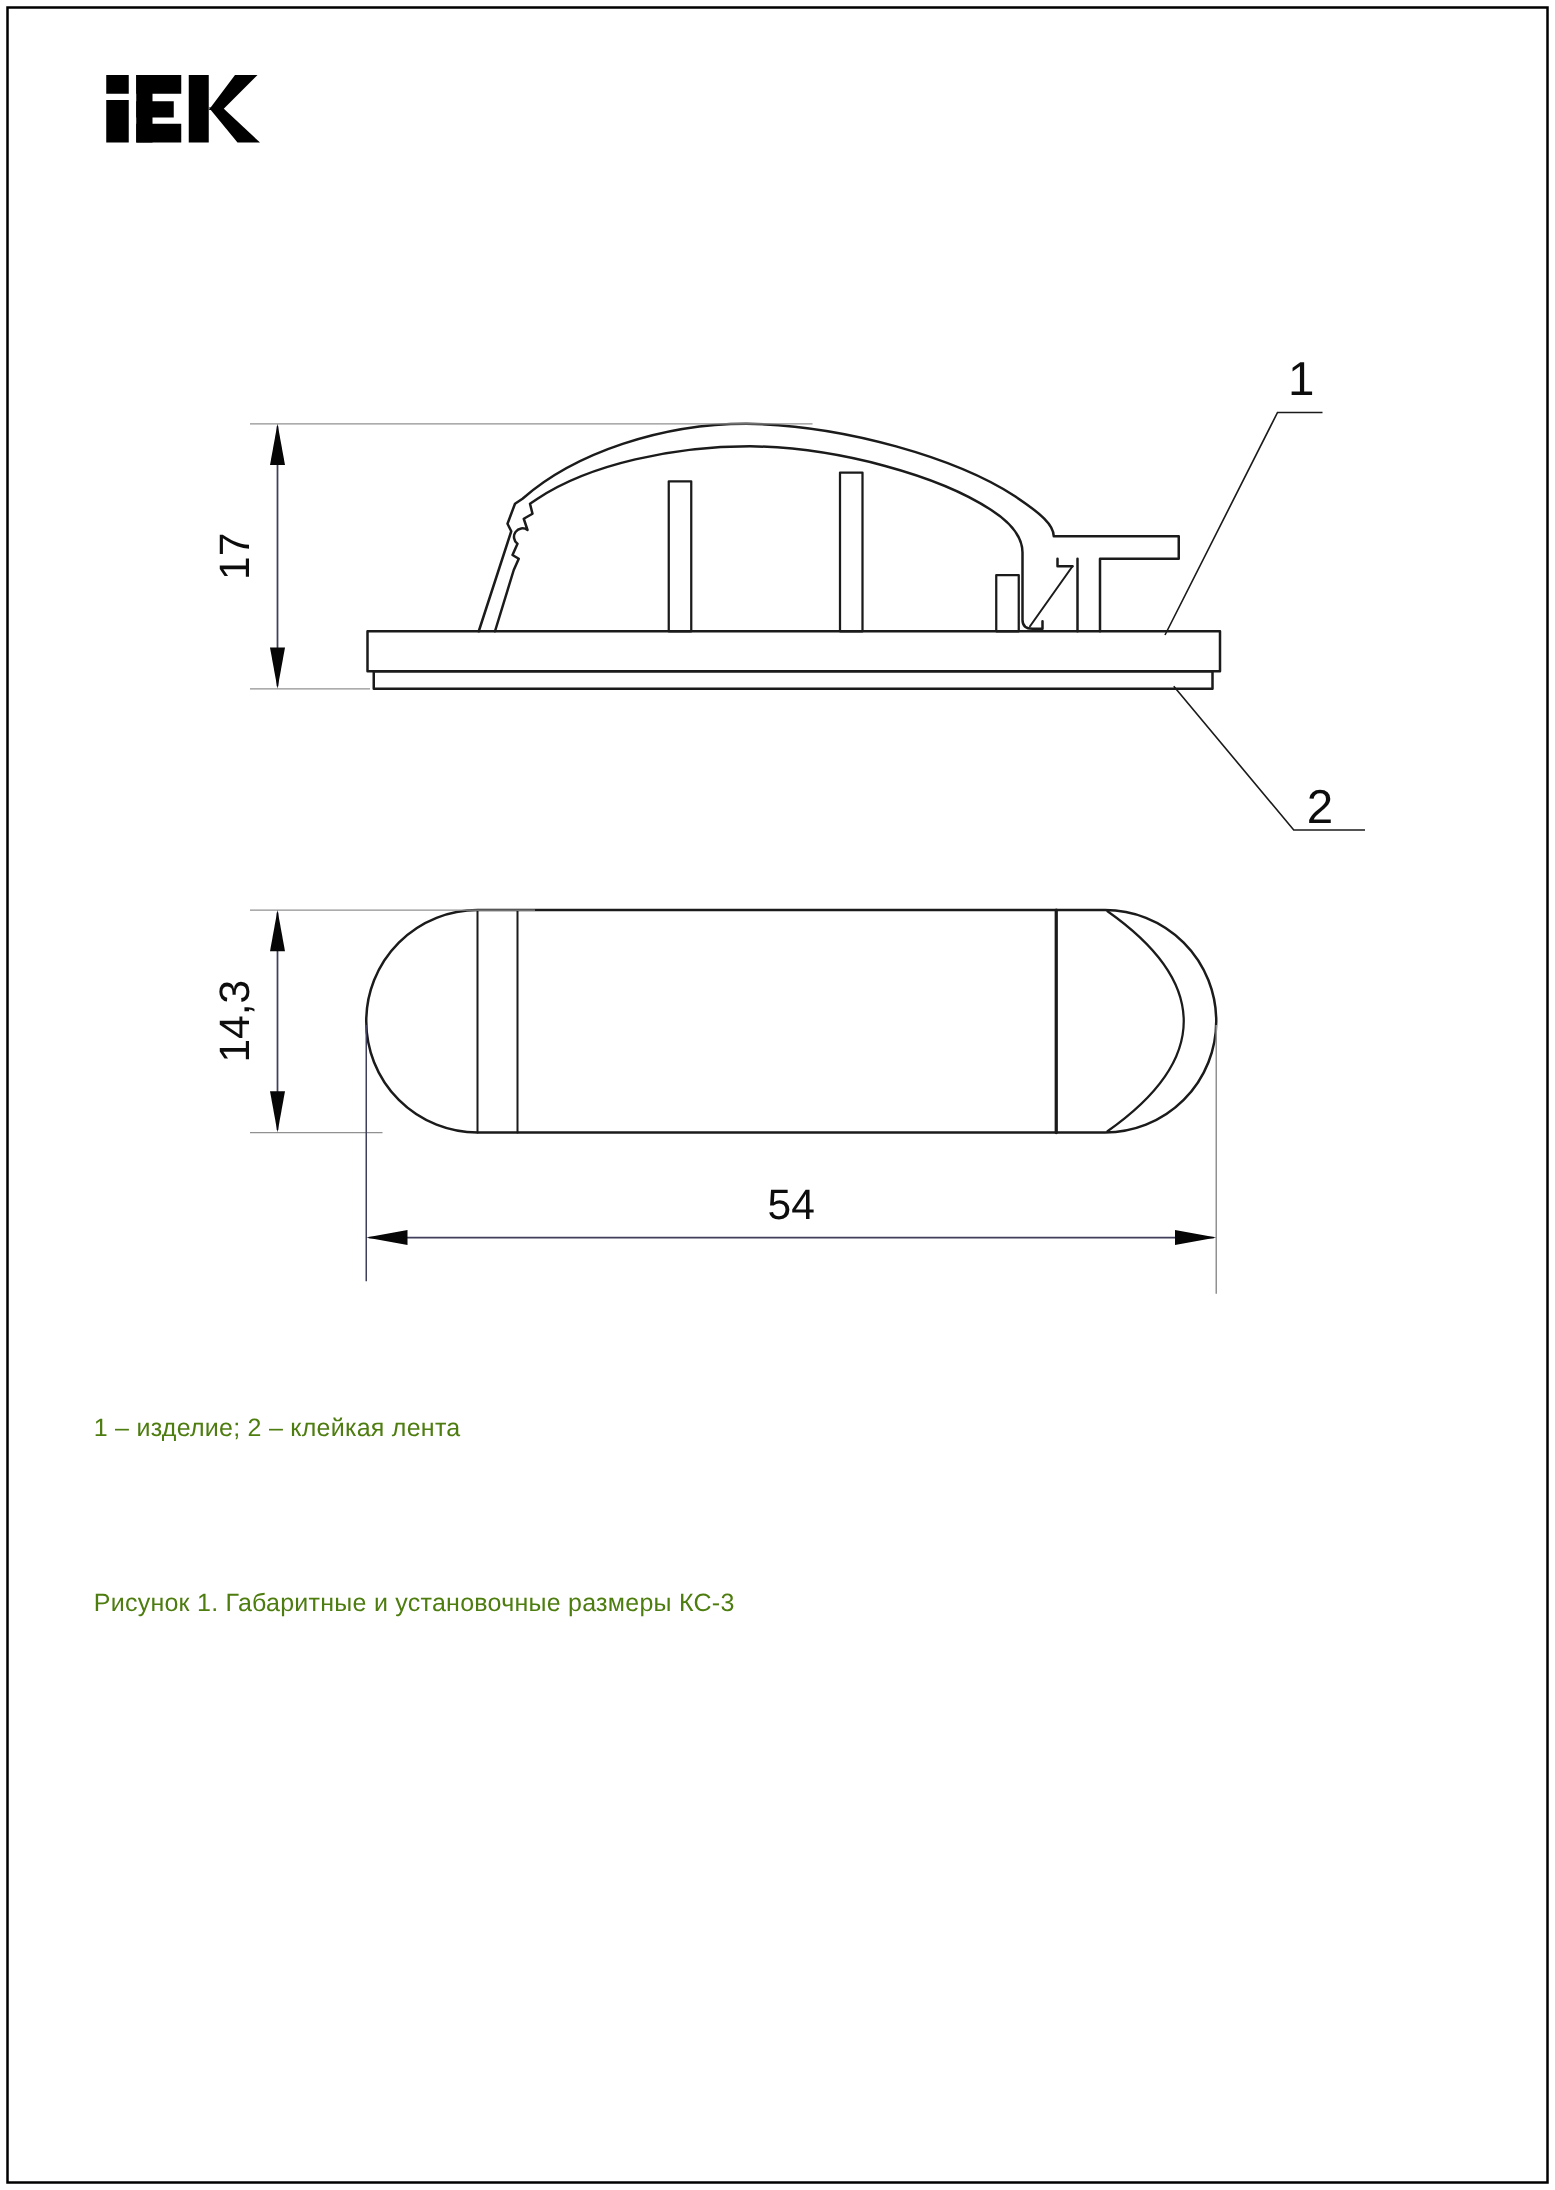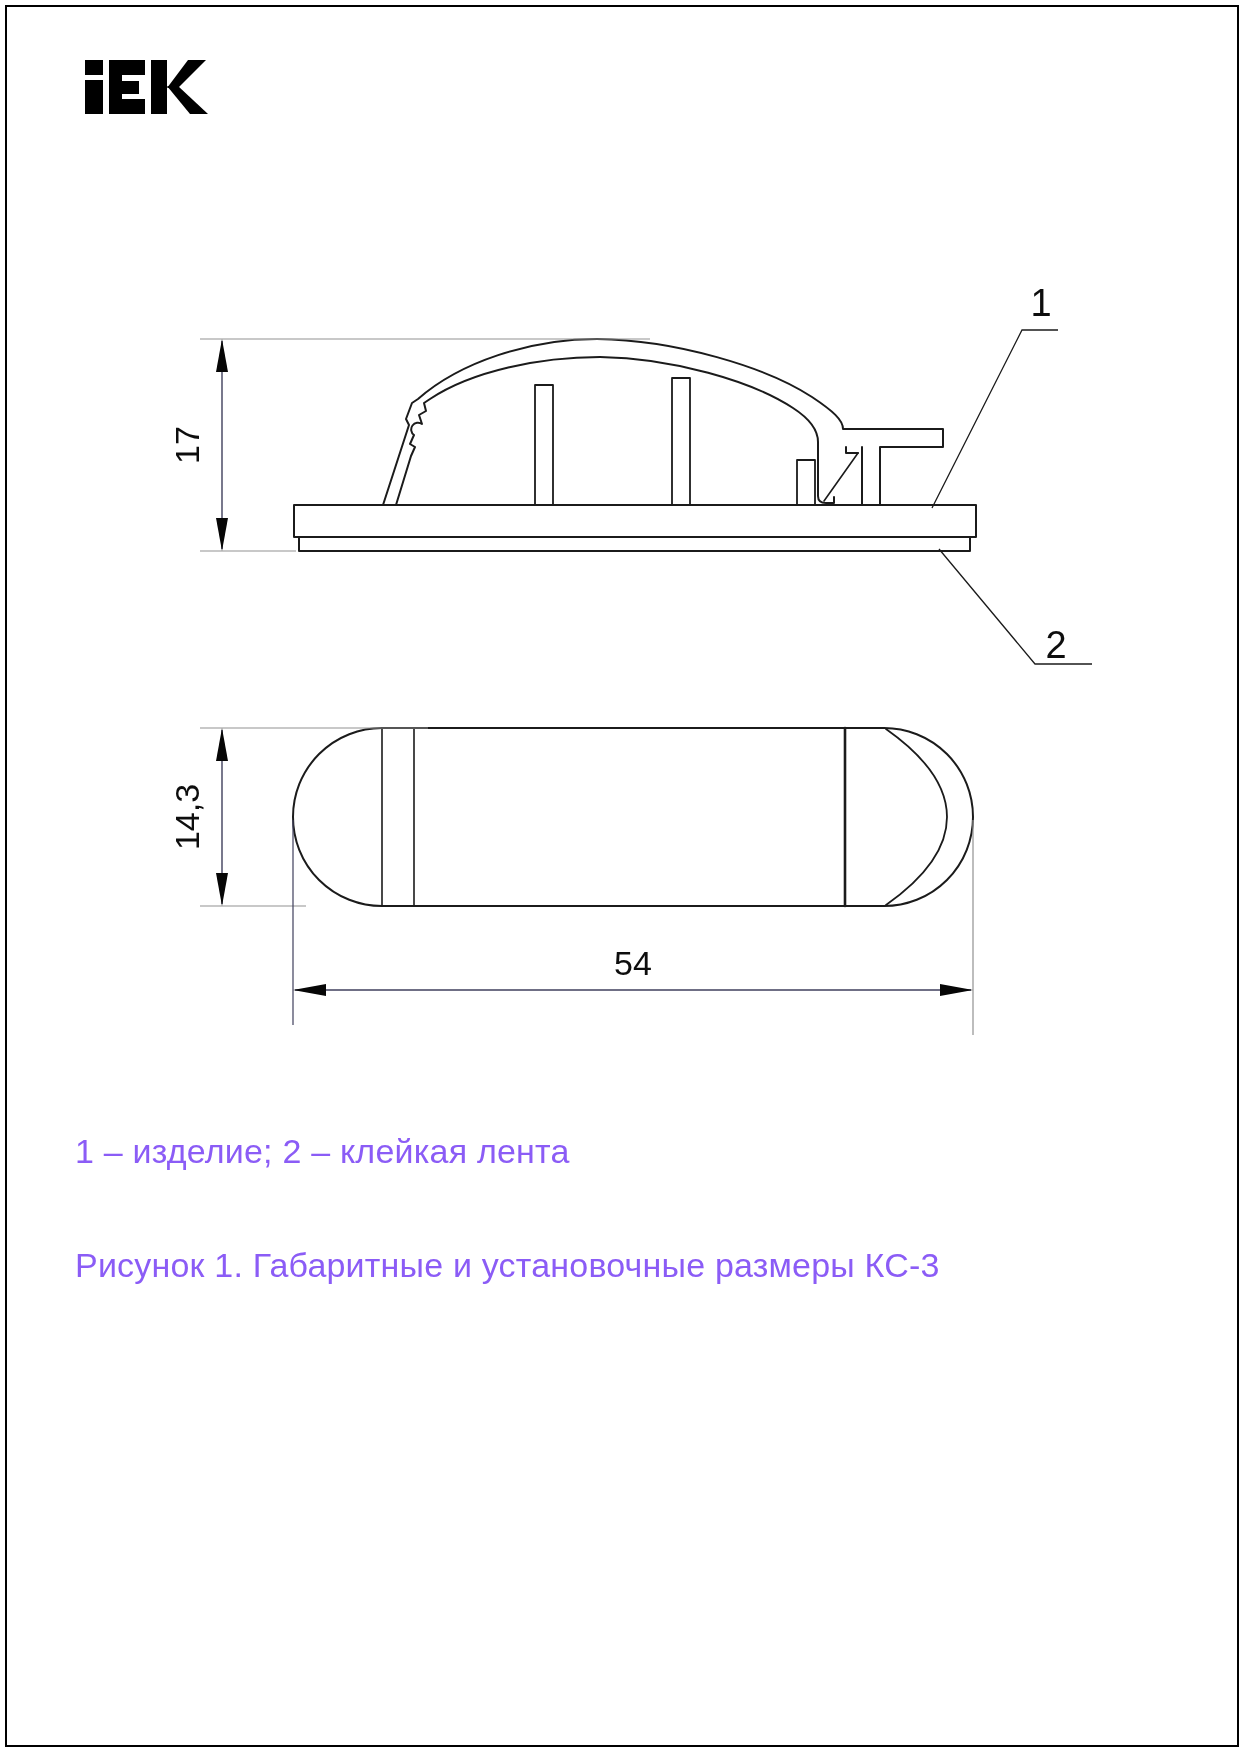--- a/index.html
+++ b/index.html
@@ -15,27 +15,27 @@
     position:absolute;
     left:5px;top:5px;right:5px;bottom:5px;
     border:2px solid #000;
     pointer-events:none;
   }
   .logo{position:absolute;left:84px;top:60px;}
   .drawing{position:absolute;left:0;top:0;}
   .note,.caption{
     position:absolute;
     left:75px;
-    font-size:34px;
-    color:#8b5cf6;
+    font-size:20px;
+    color:#4d7c0f;
     white-space:nowrap;
     letter-spacing:0.2px;
   }
   .note{top:1132px;}
-  .caption{top:1246px;}
+  .caption{top:1272px;}
   svg text{font-family:"Liberation Sans", sans-serif;fill:#0d0d0d;}
   .dimtext{font-size:34px;}
   .labeltext{font-size:38px;}
 </style>
 </head>
 <body>
 
 <div class="page">
 
   <div class="frame"></div>

